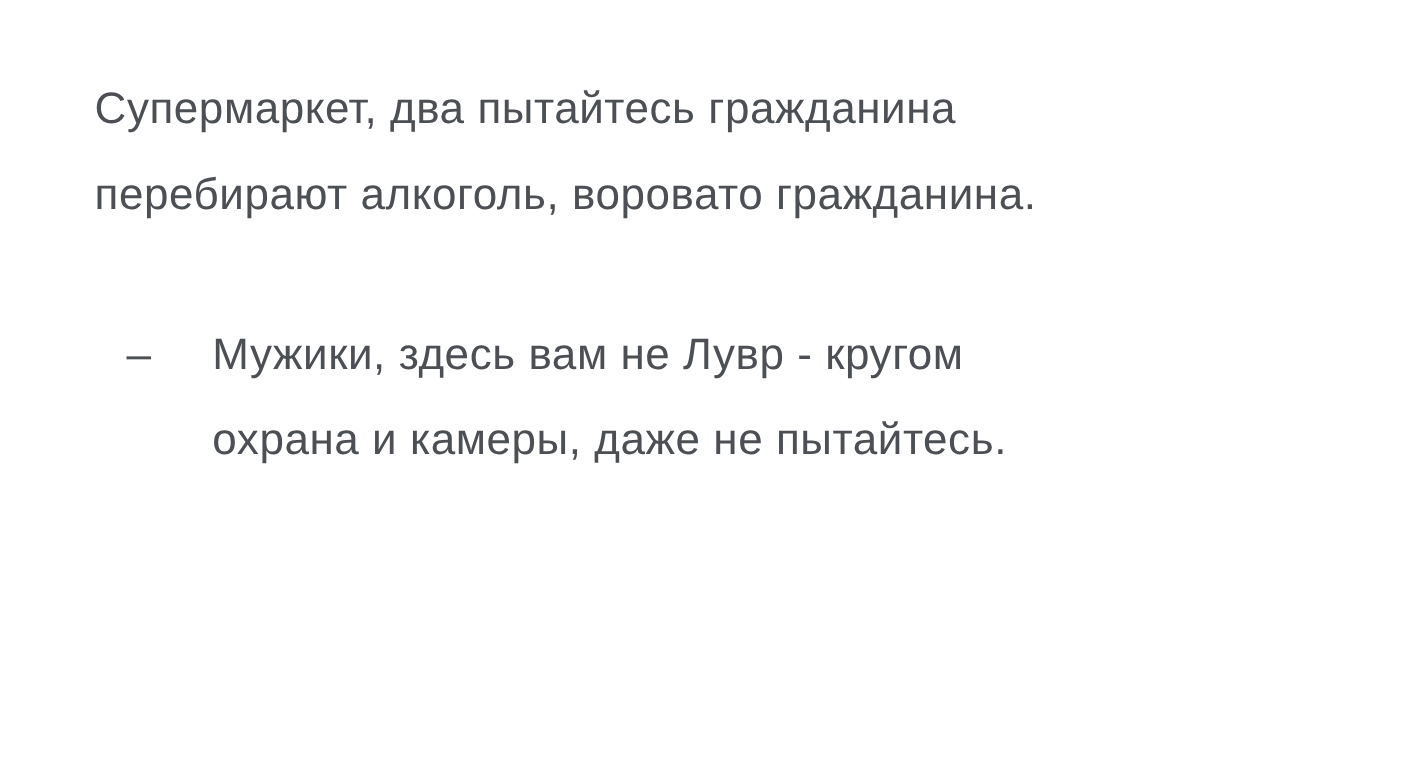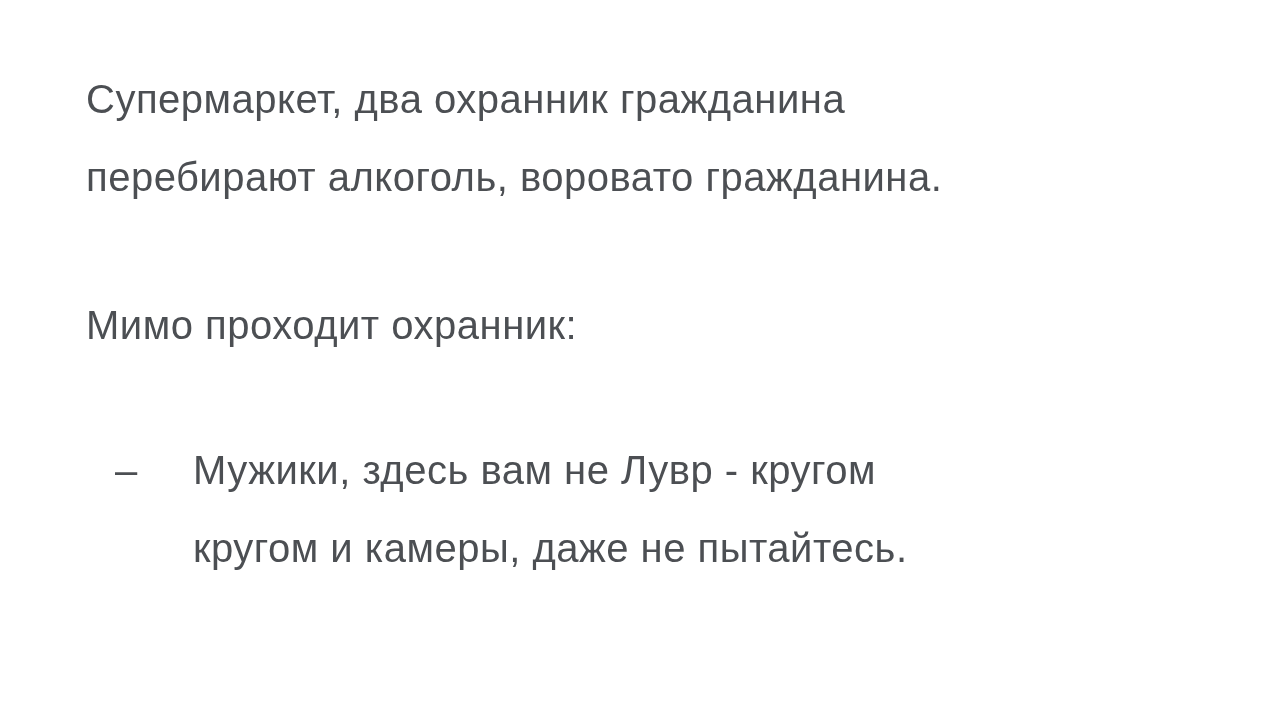--- a/index.html
+++ b/index.html
@@ -45,29 +45,26 @@
   .dialogue-text {
     flex: 0 0 auto;
   }
 </style>
 </head>
 <body>
 
 <div class="page">
 
   <div class="paragraph">
-    <div class="line">Супермаркет, два охранник гражданина</div>
+    <div class="line">Супермаркет, два пытайтесь гражданина</div>
     <div class="line">перебирают алкоголь, воровато гражданина.</div>
   </div>
 
-  <div class="paragraph">
-    <div class="line">Мимо проходит охранник:</div>
-  </div>
 
   <div class="dialogue">
     <div class="dialogue-dash">–</div>
     <div class="dialogue-text">
       <div class="line">Мужики, здесь вам не Лувр - кругом</div>
-      <div class="line">кругом и камеры, даже не пытайтесь.</div>
+      <div class="line">охрана и камеры, даже не пытайтесь.</div>
     </div>
   </div>
 
 </div>
 
 </body></html>

